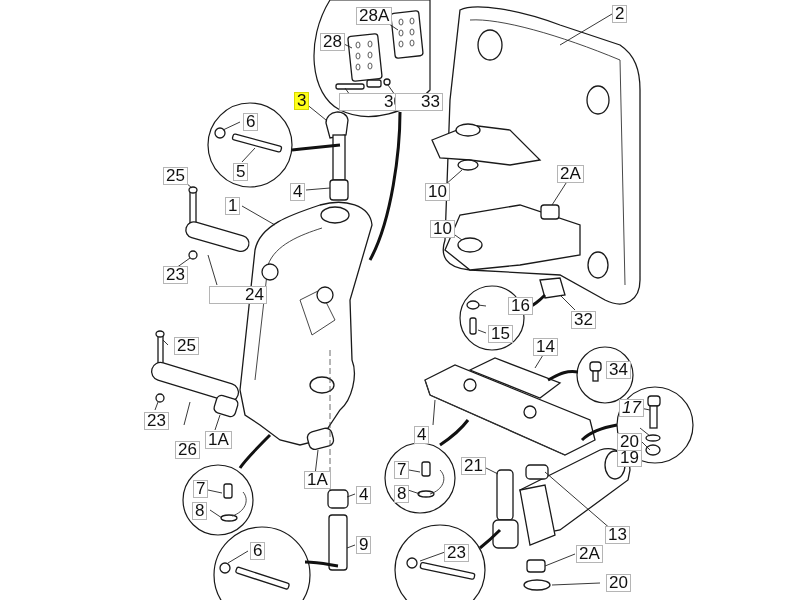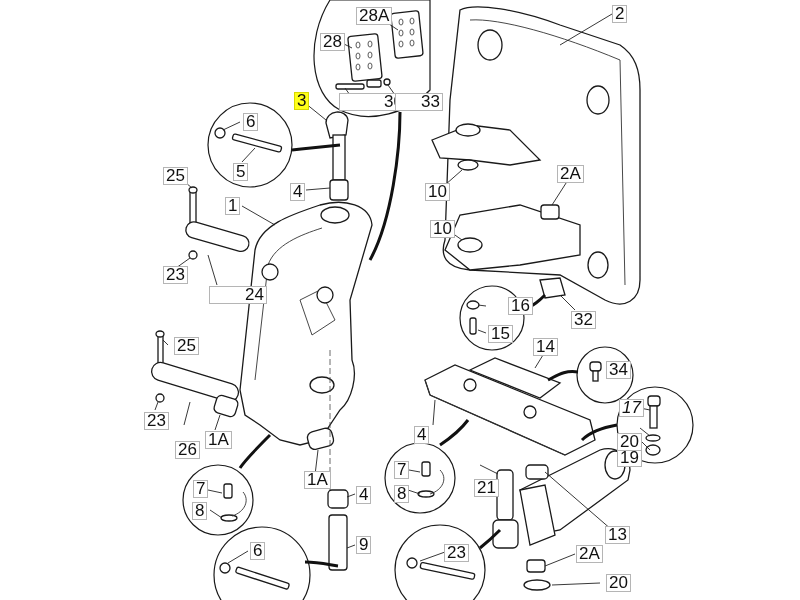--- a/index.html
+++ b/index.html
@@ -269,21 +269,21 @@
 <div class="lbl" style="left:533px;top:338px;">14</div>
 <div class="lbl" style="left:606px;top:361px;">34</div>
 <div class="lbl" style="left:144px;top:412px;">23</div>
 <div class="lbl" style="left:175px;top:441px;">26</div>
 <div class="lbl" style="left:205px;top:431px;">1A</div>
 <div class="lbl" style="left:619px;top:399px;font-style:italic;">17</div>
 <div class="lbl" style="left:414px;top:426px;">4</div>
 <div class="lbl" style="left:617px;top:417px;margin-top:32px;">19</div>
 <div class="lbl" style="left:617px;top:433px;">20</div>
 <div class="lbl" style="left:193px;top:480px;">7</div>
-<div class="lbl" style="left:474px;top:457px;margin-top:22px;">21</div>
+<div class="lbl" style="left:461px;top:457px;">21</div>
 <div class="lbl" style="left:394px;top:461px;">7</div>
 <div class="lbl" style="left:304px;top:471px;">1A</div>
 <div class="lbl" style="left:192px;top:502px;">8</div>
 <div class="lbl" style="left:356px;top:486px;">4</div>
 <div class="lbl" style="left:394px;top:485px;">8</div>
 <div class="lbl" style="left:605px;top:526px;">13</div>
 <div class="lbl" style="left:356px;top:536px;">9</div>
 <div class="lbl" style="left:250px;top:542px;">6</div>
 <div class="lbl" style="left:444px;top:544px;">23</div>
 <div class="lbl" style="left:576px;top:545px;">2A</div>

